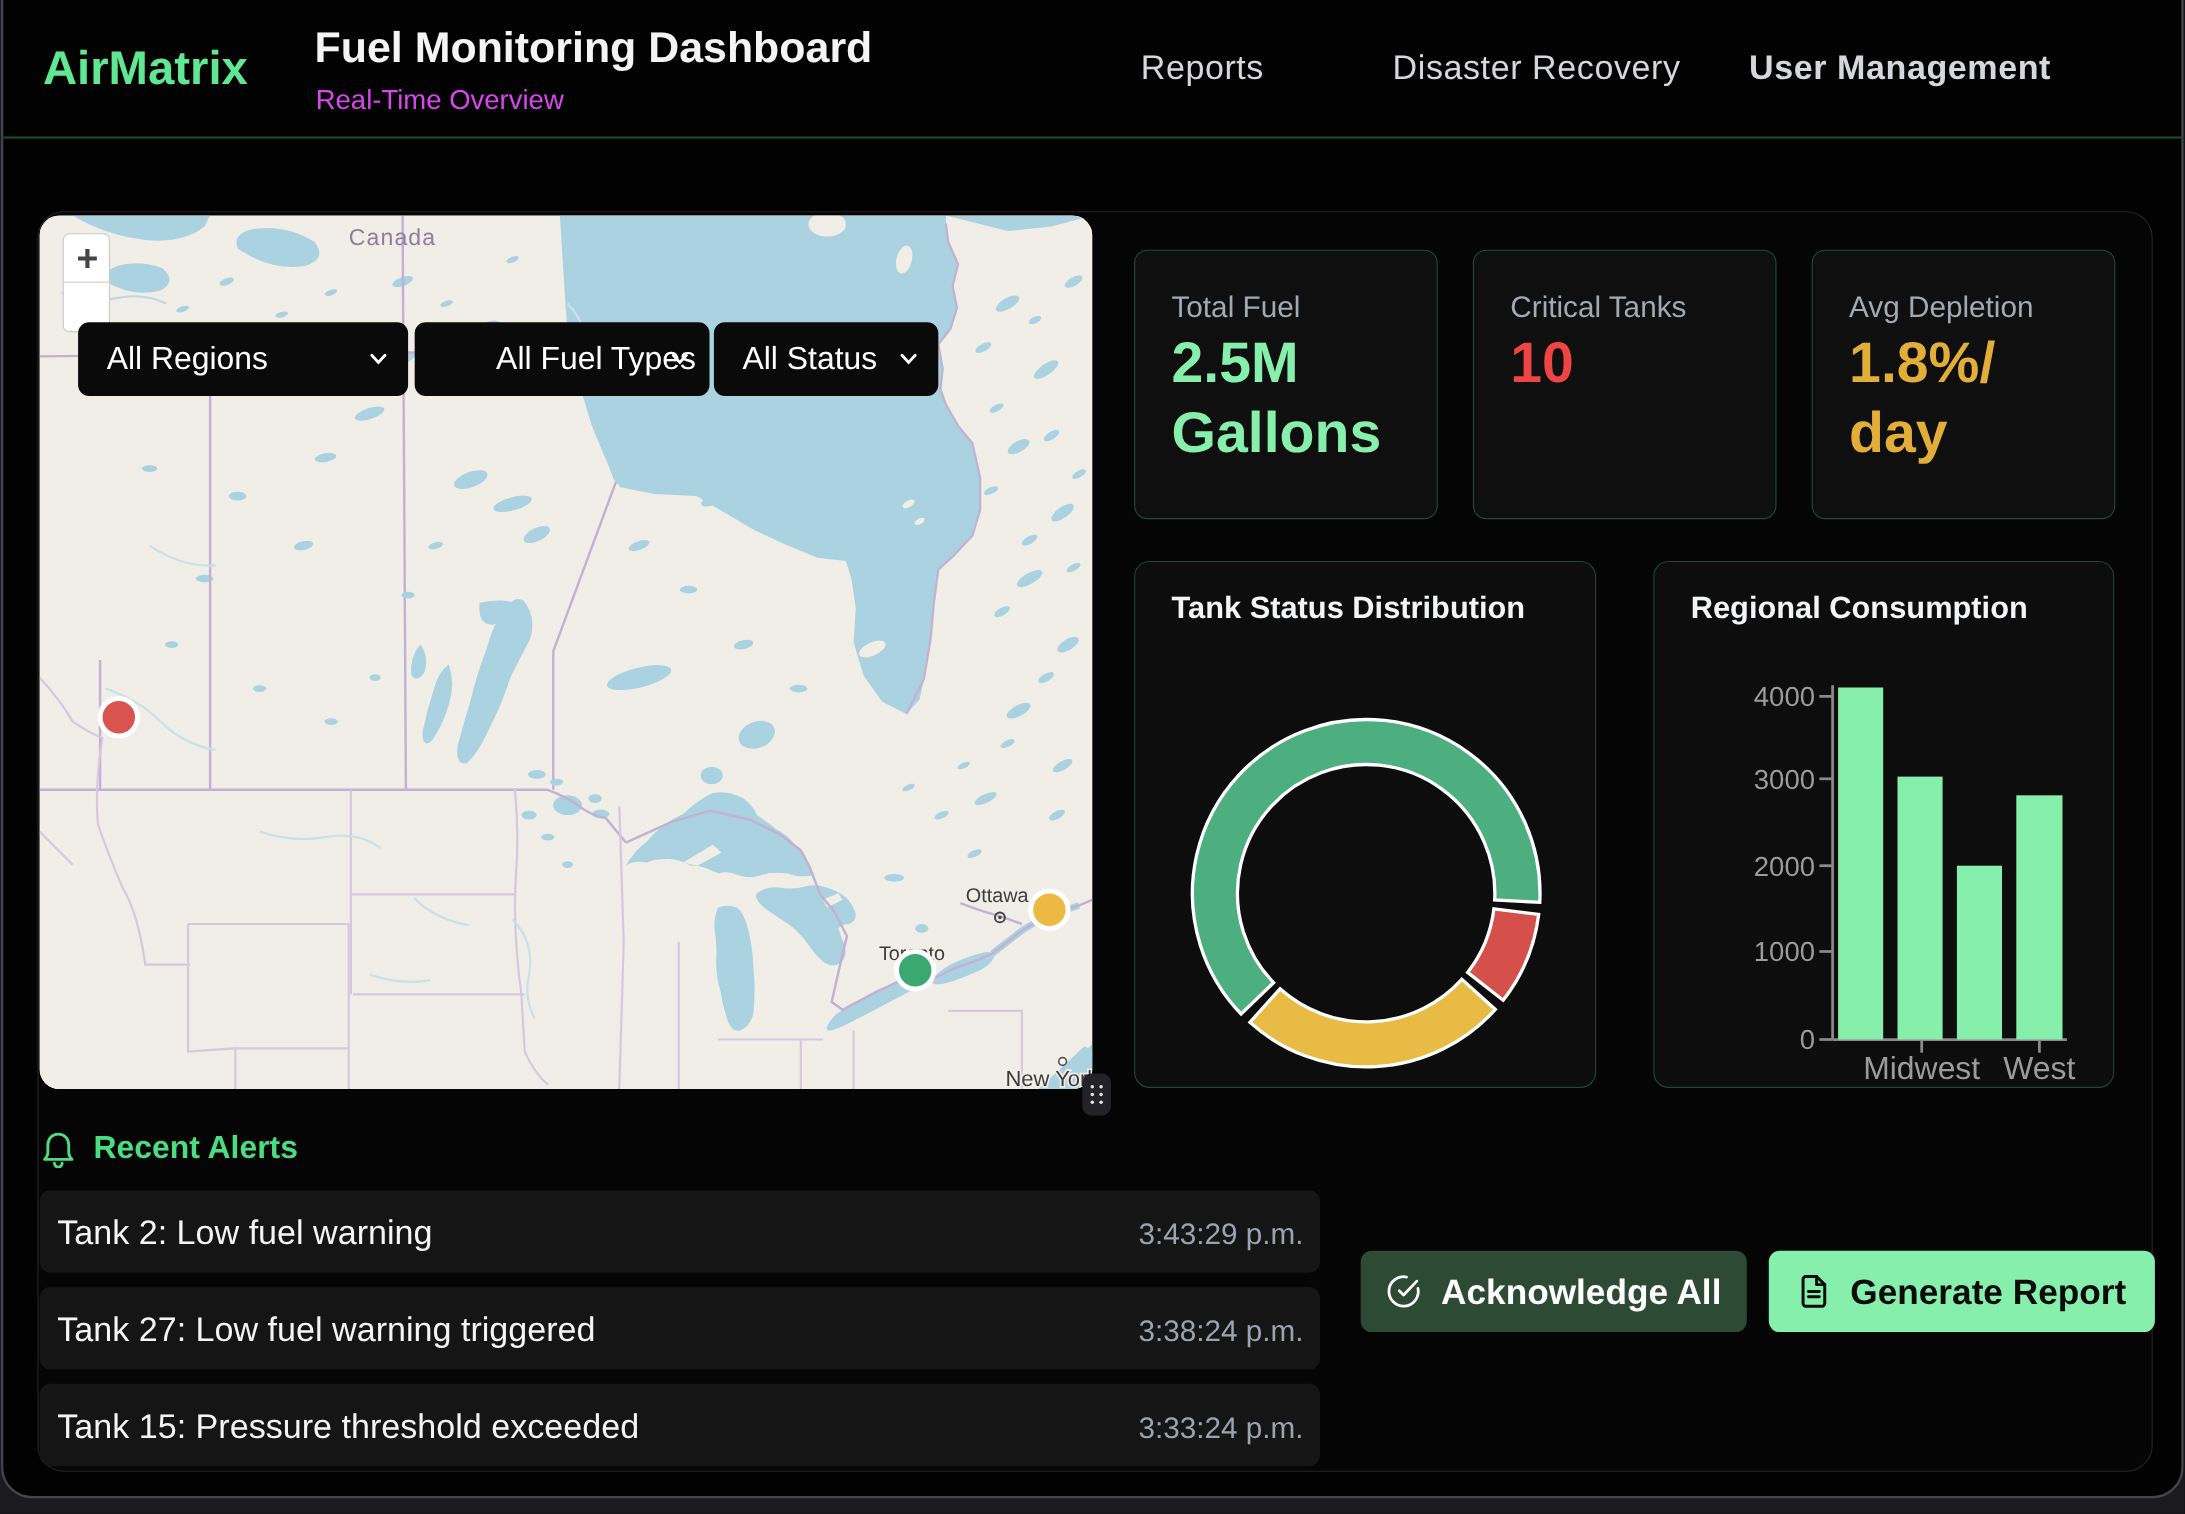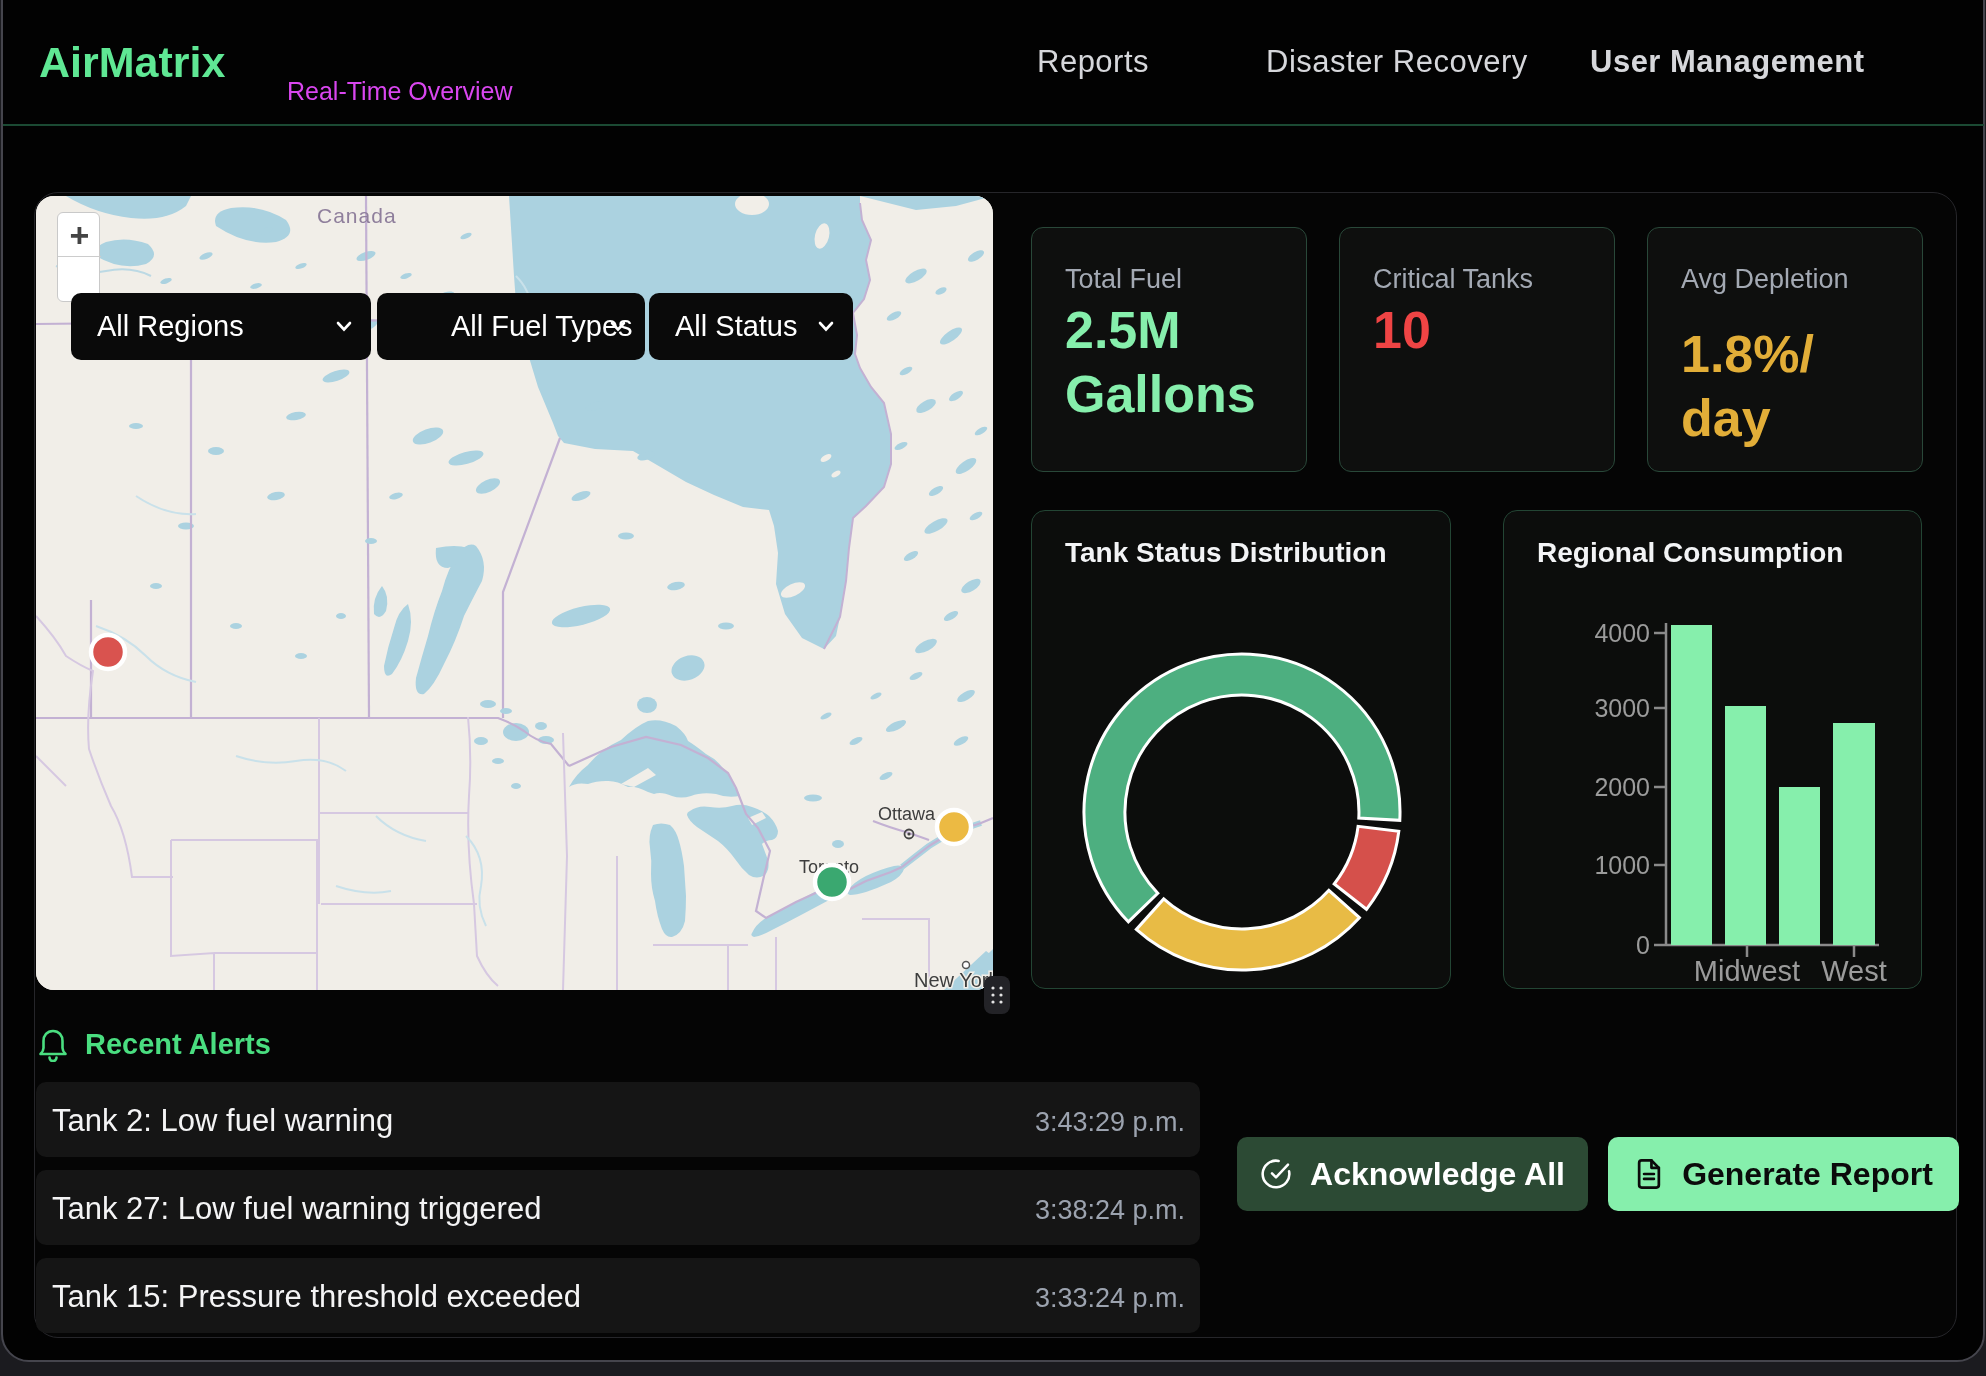--- a/index.html
+++ b/index.html
@@ -47,20 +47,21 @@
     font-size:32px; font-weight:bold; display:flex; align-items:center; justify-content:center; gap:18px;}
   #btn1 { left:1237px; background:#2c4a34; color:#fff; }
   #btn2 { left:1608px; background:#86efac; color:#0b0b0b; }
 </style>
 </head>
 <body>
 <div id="outercard"></div>
 
 <div id="header">
   <div id="logo">AirMatrix</div>
+  <div id="title">Fuel Monitoring Dashboard</div>
   <div id="subtitle">Real-Time Overview</div>
   <div class="nav" style="left:1034px;">Reports</div>
   <div class="nav" style="left:1263px;">Disaster Recovery</div>
   <div class="nav" style="left:1587px;font-weight:bold;">User Management</div>
 </div>
 
 <div id="mainpanel"></div>
 
 <div id="map">
 <svg width="957" height="794" viewBox="0 0 957 794" font-family="Liberation Sans, sans-serif">
@@ -265,21 +266,21 @@
 <div class="scard" style="left:1031px;">
   <div class="lb">Total Fuel</div>
   <div class="vl" style="color:#86efac;">2.5M<br>Gallons</div>
 </div>
 <div class="scard" style="left:1339px;">
   <div class="lb">Critical Tanks</div>
   <div class="vl" style="color:#ef4444;">10</div>
 </div>
 <div class="scard" style="left:1647px;">
   <div class="lb">Avg Depletion</div>
-  <div class="vl" style="color:#e2ae38;margin-top:24px;">1.8%/<br>day</div>
+  <div class="vl" style="color:#e2ae38;">1.8%/<br>day</div>
 </div>
 
 <div class="ccard" style="left:1031px; width:420px;">
   <div class="ti">Tank Status Distribution</div>
   <svg width="420" height="479" viewBox="0 0 420 479" style="position:absolute;left:0;top:0;">
     <path d="M 96.3 410.8 A 158 158 0 1 1 367.8 309.3 L 326.8 307.1 A 117 117 0 1 0 125.8 382.3 Z" fill="#4daf80" stroke="#fff" stroke-width="3"></path>
     <path d="M 366.8 320.3 A 158 158 0 0 1 334.5 398.3 L 302.2 373.0 A 117 117 0 0 0 326.1 315.3 Z" fill="#d5504b" stroke="#fff" stroke-width="3"></path>
     <path d="M 327.4 406.7 A 158 158 0 0 1 104.3 418.4 L 131.7 387.9 A 117 117 0 0 0 296.9 379.3 Z" fill="#e8bb45" stroke="#fff" stroke-width="3"></path>
   </svg>
 </div>

